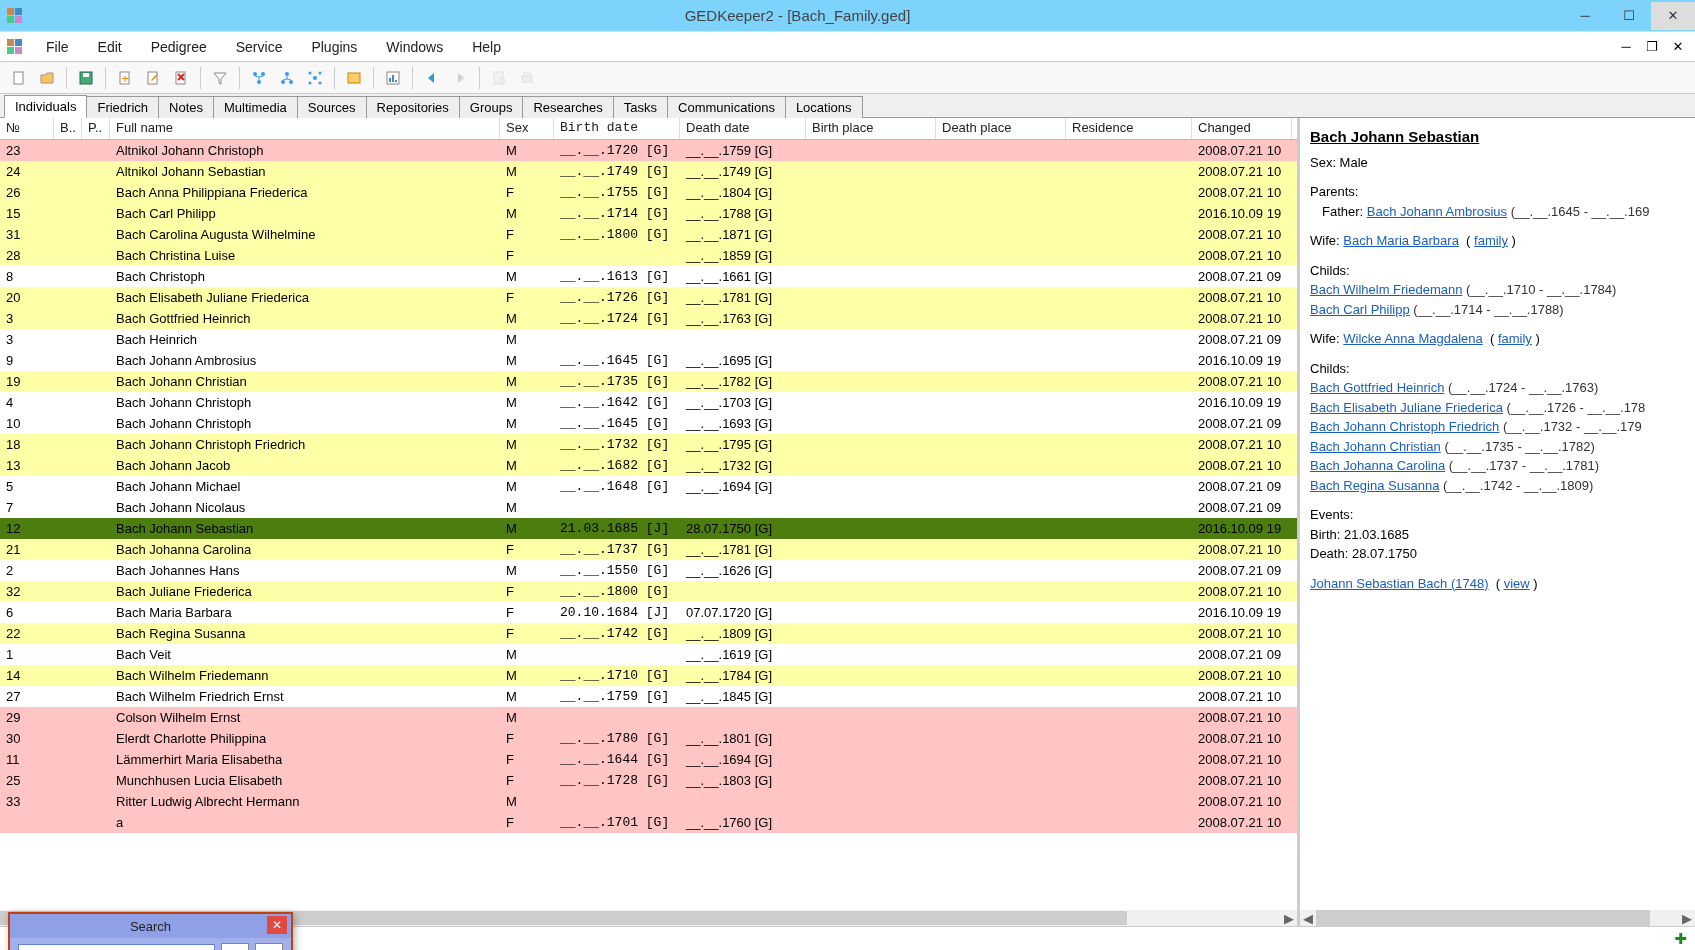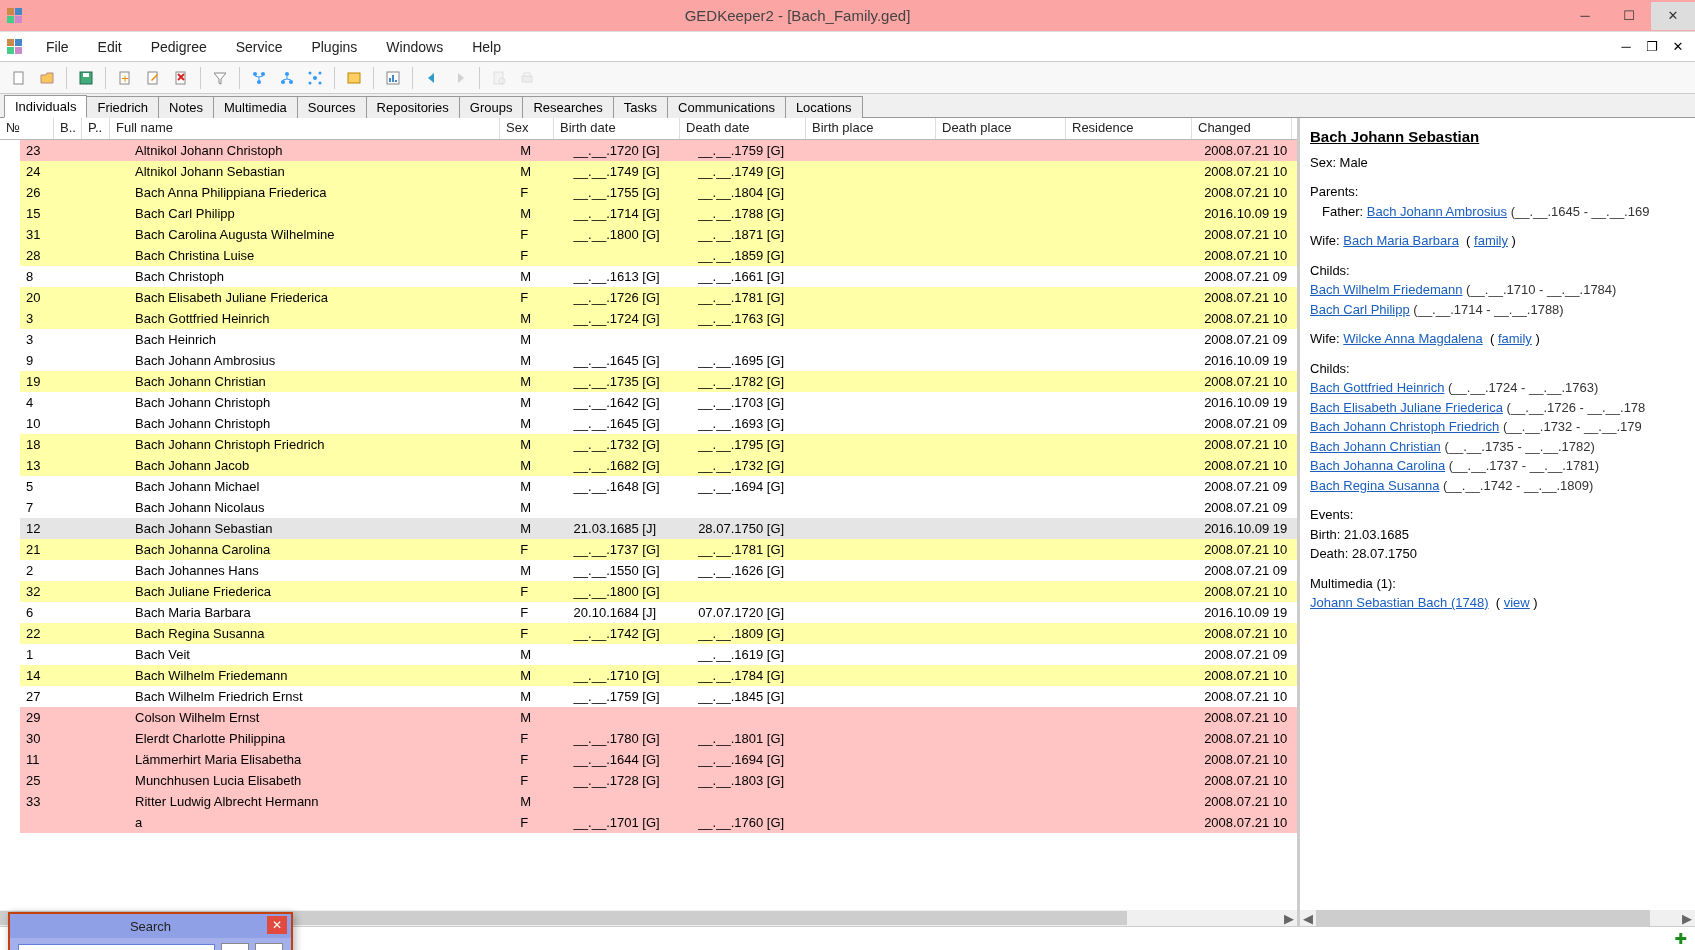--- a/index.html
+++ b/index.html
@@ -1,19 +1,19 @@
 <!DOCTYPE html>
 <html><head>
 <meta charset="utf-8">
 <style>
 * { box-sizing: border-box; margin: 0; padding: 0; font-family: "Segoe UI", Tahoma, sans-serif; font-size: 13px; }
 body { background: #fff; width: 1695px; height: 950px; overflow: hidden; position: relative; }
 
 
-.system-titlebar { height: 32px; background: #fca5a5; border-bottom: 1px solid #ddd; display: flex; align-items: center; padding-left: 6px; }
+.system-titlebar { height: 32px; background: #7dd3fc; border-bottom: 1px solid #ddd; display: flex; align-items: center; padding-left: 6px; }
 .system-titlebar .sys-icon { width: 18px; height: 18px; margin-right: 8px; display: inline-flex; }
 .system-titlebar .sys-title { flex: 1; text-align: center; font-size: 15px; color: #444; }
 .system-titlebar .win-btn { width: 44px; height: 28px; display: flex; align-items: center; justify-content: center; color: #333; }
 .system-titlebar .win-close { background: #ddd; }
 
 
 .inner-titlebar { height: 30px; display: flex; align-items: center; border-bottom: 1px solid #ccc; padding: 0 6px; }
 .inner-titlebar .inner-icon { width: 18px; height: 18px; margin-right: 8px; }
 .inner-titlebar .win-ctrls { margin-left: auto; display: flex; gap: 4px; }
 
@@ -35,26 +35,26 @@
 .gridwrap { flex: 1; overflow: hidden; position: relative; border-right: 3px solid #ccc; }
 .detail { width: 395px; padding: 8px 10px; overflow-y: auto; font-size: 13px; line-height: 1.5; }
 .detail .head { font-weight: bold; font-size: 15px; text-decoration: underline; margin-bottom: 4px; }
 .detail a { color: #1a5fbf; text-decoration: underline; }
 .detail .section { margin-top: 10px; }
 .detail .life { color: #333; }
 
 
 .grid-header { display: flex; background: #fff; border-bottom: 1px solid #bbb; height: 22px; }
 .grid-header .col { border-right: 1px solid #ddd; padding: 2px 6px; font-size: 13px; color: #222; overflow: hidden; white-space: nowrap; }
-.grid-body { position: absolute; top: 22px; left: 0; right: 0; bottom: 16px; overflow-y: auto; overflow-x: hidden; margin-left: 20px; }
+.grid-body { position: absolute; top: 22px; left: 0; right: 0; bottom: 16px; overflow-y: auto; overflow-x: hidden; }
 .grid-row { display: flex; height: 21px; align-items: center; font-size: 13px; white-space: nowrap; }
 .grid-row .cell { padding: 0 6px; overflow: hidden; text-overflow: ellipsis; }
 .grid-row.yellow { background: #ffffa8; }
 .grid-row.pink { background: #ffc4c4; }
-.grid-row.selected { background: #e5e5e5; }
+.grid-row.selected { background: #4d7c0f; }
 .grid-row.white { background: #fff; }
 .grid-hscroll { position: absolute; left: 0; right: 0; bottom: 0; height: 16px; background: #f0f0f0; display: flex; align-items: center; }
 .grid-hscroll .track { flex: 1; height: 14px; background: #f0f0f0; position: relative; }
 .grid-hscroll .thumb { position: absolute; left: 0; width: 88%; height: 100%; background: #cdcdcd; }
 .grid-hscroll .arrow { width: 16px; height: 16px; display:flex; align-items:center; justify-content:center; color:#666; }
 
 .detail-hscroll { height: 16px; background:#f0f0f0; display:flex; }
 .detail-hscroll .arrow { width:16px; display:flex; align-items:center; justify-content:center; color:#666;}
 .detail-hscroll .track { flex:1; position:relative;}
 .detail-hscroll .thumb { position:absolute; left:0; width:92%; height:100%; background:#cdcdcd;}
@@ -70,21 +70,21 @@
 .searchwin .sw-body { background: #a4b0ec; height: 36px; display: flex; align-items: center; padding: 4px 8px; gap: 6px; }
 .searchwin input { flex: 1; height: 24px; border: 1px solid #5f7fd8; background: #fff; padding: 0 4px; }
 .searchwin .sw-btn { width: 28px; height: 26px; background: #fff; border: 1px solid #888; display: flex; align-items: center; justify-content: center; }
 
 
 .c-no  { width: 54px; }
 .c-b   { width: 28px; }
 .c-p   { width: 28px; }
 .c-name{ width: 390px; }
 .c-sex { width: 54px; }
-.c-bd  { width: 126px; }
+.c-bd  { width: 126px; font-family: Liberation Mono, monospace; }
 .c-dd  { width: 126px; }
 .c-bp  { width: 130px; }
 .c-dp  { width: 130px; }
 .c-res { width: 126px; }
 .c-chg { width: 100px; text-align: left; }
 </style>
 </head>
 <body>
 
 <div class="system-titlebar">
@@ -751,21 +751,20 @@
           </div>
     </div>
 
     <div class="section">
       <div>Events:</div>
       <div>Birth: 21.03.1685</div>
       <div>Death: 28.07.1750</div>
     </div>
 
     <div class="section">
-      <div>Multimedia (1):</div>
       <a href="#">Johann Sebastian Bach (1748)</a>
       &nbsp;( <a href="#">view</a> )
     </div>
   </div>
   <div class="detail-hscroll">
     <div class="arrow">◀</div>
     <div class="track">
           <div class="thumb"></div>
         </div>
     <div class="arrow">▶</div>

